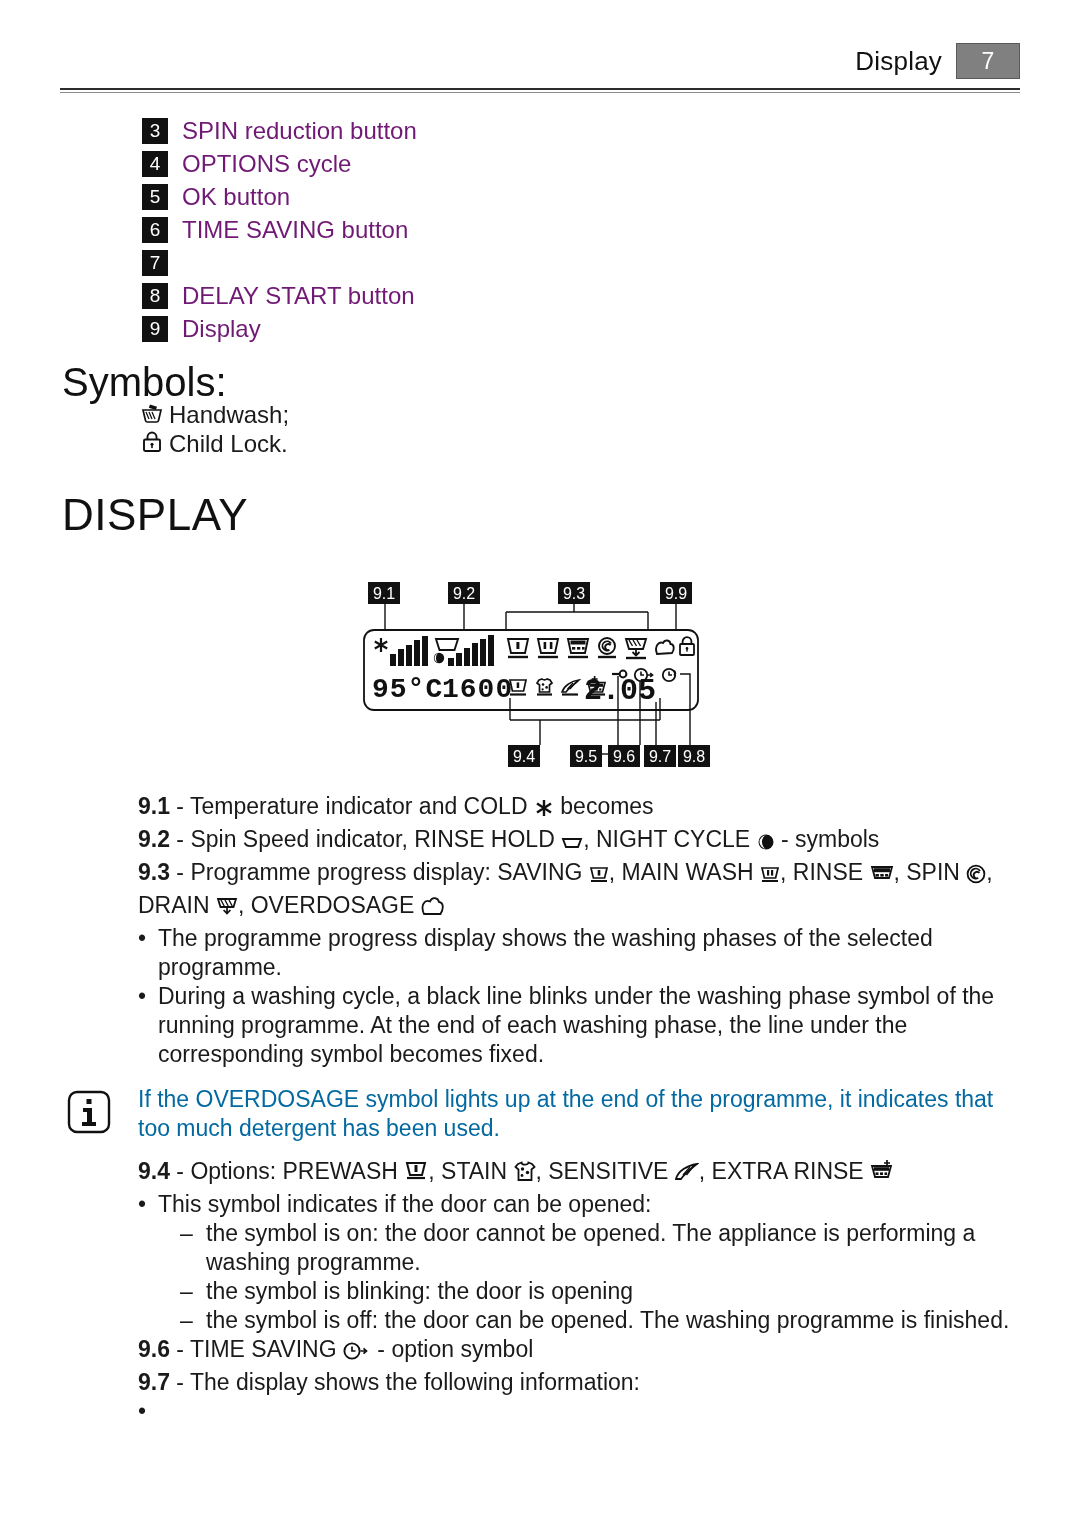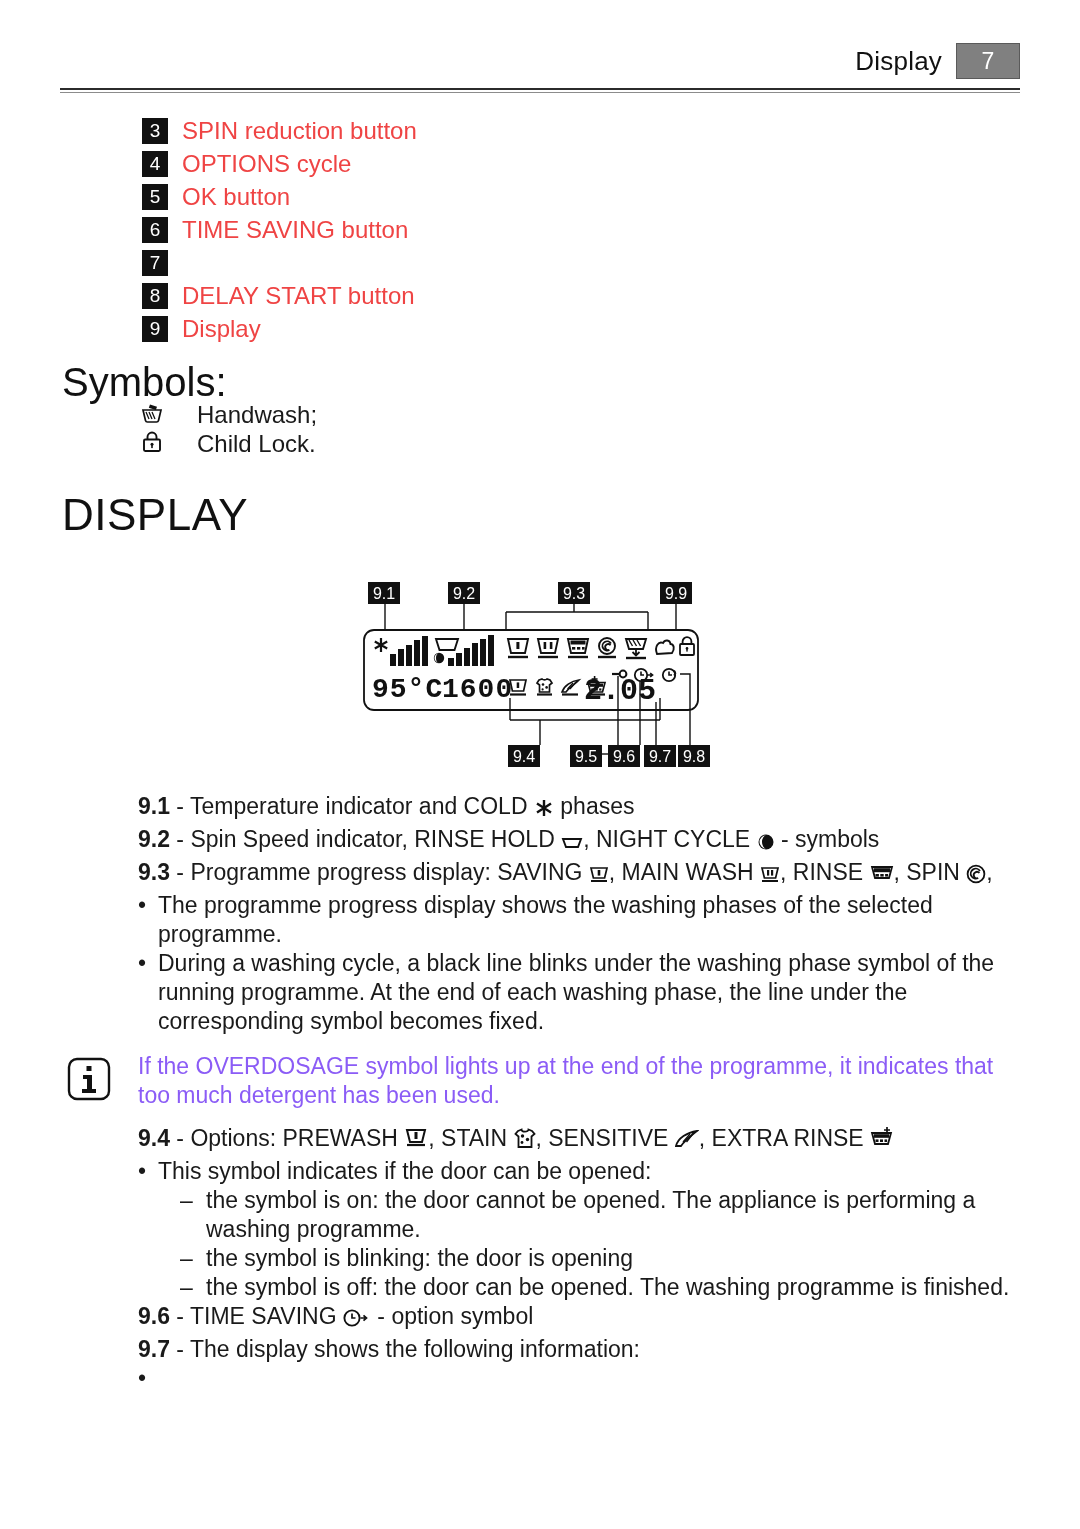--- a/index.html
+++ b/index.html
@@ -34,28 +34,28 @@
   }
 
   
   .num-list { position:absolute; left:142px; top:114px; width:700px; }
   .num-row { display:flex; align-items:center; height:33px; }
   .num-box {
     width:26px; height:26px; background:#111; color:#fff;
     font-size:19px; display:flex; align-items:center; justify-content:center;
     flex:0 0 26px;
   }
-  .num-label { font-size:24px; margin-left:14px; color:#ef4444; }
+  .num-label { font-size:24px; margin-left:14px; color:#701a75; }
 
   
   .symbols-heading {
     position:absolute; left:62px; top:360px; font-size:40px; color:#111;
   }
   .symbols-list { position:absolute; left:140px; top:400px; }
-  .sym-row { display:flex; align-items:center; height:29px;gap:28px; }
+  .sym-row { display:flex; align-items:center; height:29px; }
   .sym-text { font-size:24px; margin-left:5px; color:#1a1a1a; }
 
   
   .display-title {
     position:absolute; left:62px; top:490px; font-size:44px;
     letter-spacing:.5px; color:#111;
   }
 
   
   .figure { position:absolute; left:360px; top:582px; width:360px; height:200px; }
@@ -67,21 +67,21 @@
   .bullet-row { display:flex; font-size:23px; line-height:29px; color:#1a1a1a; }
   .bullet-dot { flex:0 0 20px; }
   .dash-row { display:flex; font-size:23px; line-height:29px; color:#1a1a1a; margin-left:42px; }
   .dash-mark { flex:0 0 26px; }
   .ico { display:inline-block; vertical-align:-4px; }
   .note {
     display:flex; align-items:flex-start; margin-top:16px; margin-bottom:14px;
     margin-left:-72px;
   }
   .note-icon { flex:0 0 46px; margin-right:26px; margin-top:4px; }
-  .note-text { font-size:23px; line-height:29px; width:882px; color:#8b5cf6; }
+  .note-text { font-size:23px; line-height:29px; width:882px; color:#0369a1; }
 </style>
 </head>
 <body>
 
 <div class="page">
 
   <div class="header">
     <span class="header-title">Display</span>
     <span class="page-num-box">7</span>
   </div>
@@ -321,21 +321,21 @@
         <text x="334" y="180" fill="#fff" font-size="16" font-family="Liberation Sans, sans-serif" text-anchor="middle">9.8</text>
       </g>
     </svg>
   </div>
 
   <div class="content">
 
     <div class="line">
       <b>9.1</b><span> - Temperature indicator and COLD </span><span class="ico"><svg width="20" height="20" viewBox="0 0 20 20">
             <path d="M10 2 V18 M3 5.5 L17 14.5 M17 5.5 L3 14.5" stroke="#111" stroke-width="2.4" fill="none"></path>
-          </svg></span><span> phases</span>
+          </svg></span><span> becomes</span>
     </div>
 
     <div class="line">
       <b>9.2</b><span> - Spin Speed indicator, RINSE HOLD </span><span class="ico"><svg width="22" height="16" viewBox="0 0 22 16">
             <path d="M2 4 H20 L17 12 H5 Z" fill="none" stroke="#111" stroke-width="1.9"></path>
           </svg></span><span>, NIGHT CYCLE </span><span class="ico"><svg width="18" height="18" viewBox="0 0 18 18">
             <circle cx="9" cy="9" r="7.5" fill="#111"></circle>
             <path d="M9 2.5 a6.5 6.5 0 0 0 0 13 a4 6.5 0 0 1 0 -13" fill="#fff"></path>
           </svg></span><span> - symbols</span>
     </div>
@@ -355,20 +355,29 @@
             <rect x="4" y="4.2" width="16" height="4" fill="#111"></rect>
             <rect x="5.5" y="10" width="3.4" height="2.6" fill="#111"></rect>
             <rect x="10.3" y="10" width="3.4" height="2.6" fill="#111"></rect>
             <rect x="15.1" y="10" width="3" height="2.6" fill="#111"></rect>
           </svg></span><span>, SPIN </span><span class="ico"><svg width="20" height="20" viewBox="0 0 20 20">
             <circle cx="10" cy="10" r="8.4" fill="none" stroke="#111" stroke-width="1.8"></circle>
             <path d="M14 7 a5 5 0 1 0 -1.8 7 a3.2 3.2 0 1 1 1.2 -5" fill="none" stroke="#111" stroke-width="1.8"></path>
           </svg></span><span>,</span>
     </div>
 
+    <div class="line">
+      <span>DRAIN </span><span class="ico"><svg width="22" height="20" viewBox="0 0 22 20">
+            <path d="M2 2 H20 L17.5 10 H4.5 Z" fill="none" stroke="#111" stroke-width="1.8"></path>
+            <path d="M5 3 l3.2 6 M9 3 l3.2 6 M13 3 l3.2 6" stroke="#111" stroke-width="1.4"></path>
+            <path d="M11 10 V16 M7.6 13 L11 16.6 L14.4 13" fill="none" stroke="#111" stroke-width="1.7"></path>
+          </svg></span><span>, OVERDOSAGE </span><span class="ico"><svg width="24" height="20" viewBox="0 0 24 20">
+            <path d="M3 17 C-1 8 4 2 9 4.5 C11 -0.5 17 0.5 18 5 C22.5 5.5 23 11.5 19.5 17 Z" fill="none" stroke="#111" stroke-width="1.8"></path>
+          </svg></span>
+    </div>
 
     <div class="bullet-row">
       <span class="bullet-dot">•</span>
       <span>The programme progress display shows the washing phases of the selected programme.</span>
     </div>
     <div class="bullet-row">
       <span class="bullet-dot">•</span>
       <span>During a washing cycle, a black line blinks under the washing phase symbol of the running programme. At the end of each washing phase, the line under the corresponding symbol becomes fixed.</span>
     </div>
 

